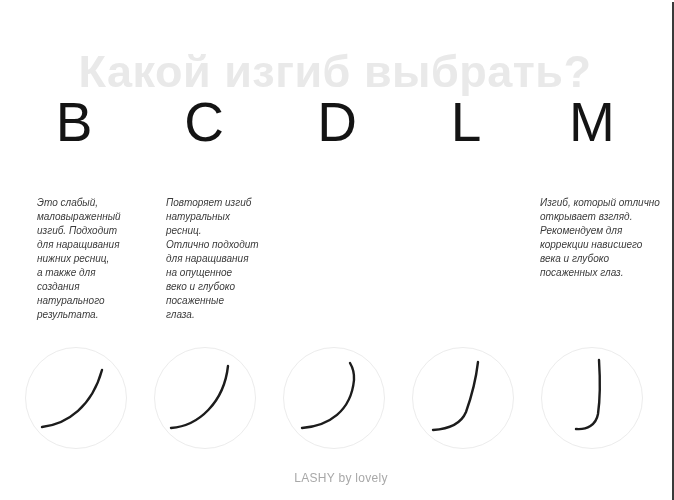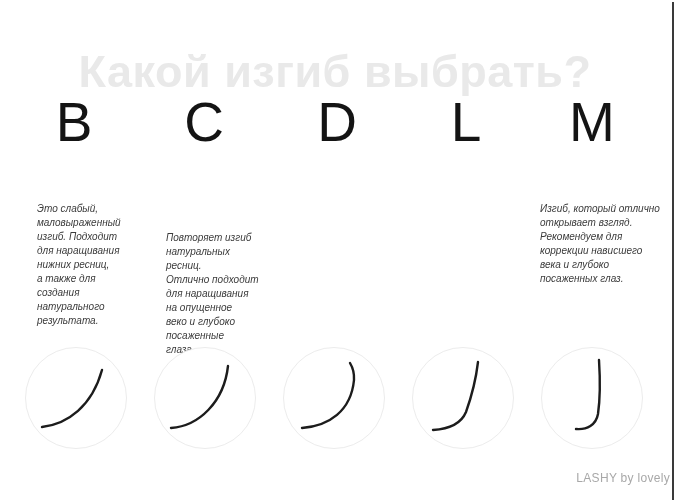--- a/index.html
+++ b/index.html
@@ -35,54 +35,54 @@
     top: 95px;
     width: 120px;
     text-align: center;
     font-size: 55px;
     font-weight: 300;
     line-height: 1;
     color: #141414;
   }
   .curl-desc {
     position: absolute;
-    top: 202px;
+    top: 196px;
     font-size: 10px;
     font-style: italic;
     line-height: 14px;
     color: #3b3b3b;
     white-space: pre-line;
   }
   .curl-circle {
     position: absolute;
     top: 347px;
     width: 102px;
     height: 102px;
     border: 1px solid #ececec;
     border-radius: 50%;
     box-sizing: border-box;
     background: #fff;
   }
   .curl-circle svg { width: 100%; height: 100%; display: block; }
   .poster-footer {
     position: absolute;
     top: 471px; left: 12px; right: 4px;
-    text-align: right;
+    text-align: center;
     font-size: 12px;
     color: #a8a8a8;
     letter-spacing: 0.3px;
   }
   
   #letter-b { left: 14px; }
   #letter-c { left: 144px; }
   #letter-d { left: 277px; }
   #letter-l { left: 406px; }
   #letter-m { left: 532px; }
   #desc-b { left: 37px;  width: 106px; }
-  #desc-c { left: 166px; width: 110px; margin-top: 29px; }
+  #desc-c { left: 166px; width: 110px; }
   #desc-d { left: 300px; width: 106px; }
   #desc-l { left: 411px; width: 122px; }
   #desc-m { left: 540px; width: 126px; }
   #circle-b { left: 25px; }
   #circle-c { left: 154px; }
   #circle-d { left: 283px; }
   #circle-l { left: 412px; }
   #circle-m { left: 541px; }
 </style>
 </head>

